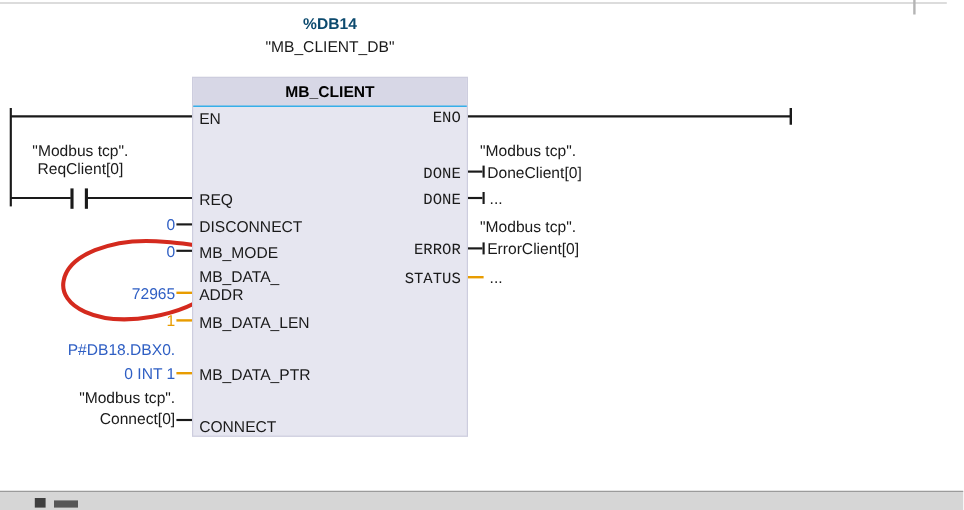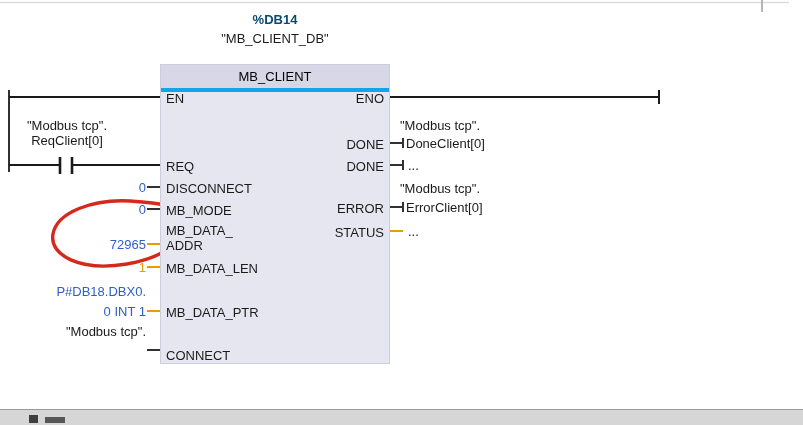--- a/index.html
+++ b/index.html
@@ -13,26 +13,26 @@
   .teal{color:#0c4a6e;font-weight:bold;}
   .ctr{text-align:center;}
   .ra{text-align:right;}
   
   .block{
     position:absolute;left:160px;top:64px;width:230px;height:300px;
     background:#e6e6f0;border:1px solid #cdcdde;box-sizing:border-box;
   }
   .block-header{
     position:absolute;left:0;top:0;width:100%;height:23px;
-    background:#d7d7e6;border-bottom:4px solid #0ea5e9;
-    text-align:center;font-weight:normal;font-size:13px;line-height:23px;
+    background:#d7d7e6;border-bottom:1px solid #0ea5e9;
+    text-align:center;font-weight:bold;font-size:13px;line-height:23px;
   }
   .pin{position:absolute;font-size:13px;line-height:15px;color:#1a1a1a;white-space:nowrap;}
   .pin-l{left:5px;}
-  .pin-r{right:5px;text-align:right;}
+  .pin-r{right:5px;text-align:right;font-family:Liberation Mono, monospace;}
   svg.wires{position:absolute;left:0;top:0;pointer-events:none;}
   
   .bottom-bar{
     position:absolute;left:0;top:409px;width:803px;height:16px;
     background:#d6d6d6;border-top:1px solid #9b9b9b;
   }
   .clip-icon{position:absolute;background:#3f3f3f;}
 </style>
 </head>
 <body>
@@ -108,20 +108,21 @@
 
   <div class="t ra blue" style="left:60px;top:180px;width:86px;">0</div>
   <div class="t ra blue" style="left:60px;top:202px;width:86px;">0</div>
   <div class="t ra blue" style="left:60px;top:237px;width:86px;">72965</div>
   <div class="t ra orange" style="left:60px;top:260px;width:86px;">1</div>
 
   <div class="t ra blue" style="left:40px;top:284px;width:106px;">P#DB18.DBX0.</div>
   <div class="t ra blue" style="left:40px;top:304px;width:106px;">0 INT 1</div>
 
   <div class="t ra" style="left:30px;top:324px;width:116px;">"Modbus tcp".</div>
+  <div class="t ra" style="left:30px;top:341px;width:116px;">Connect[0]</div>
 
   <div class="t" style="left:400px;top:118px;">"Modbus tcp".</div>
   <div class="t" style="left:406px;top:136px;">DoneClient[0]</div>
 
   <div class="t" style="left:408px;top:158px;">...</div>
 
   <div class="t" style="left:400px;top:181px;">"Modbus tcp".</div>
   <div class="t" style="left:406px;top:200px;">ErrorClient[0]</div>
 
   <div class="t" style="left:408px;top:224px;">...</div>

